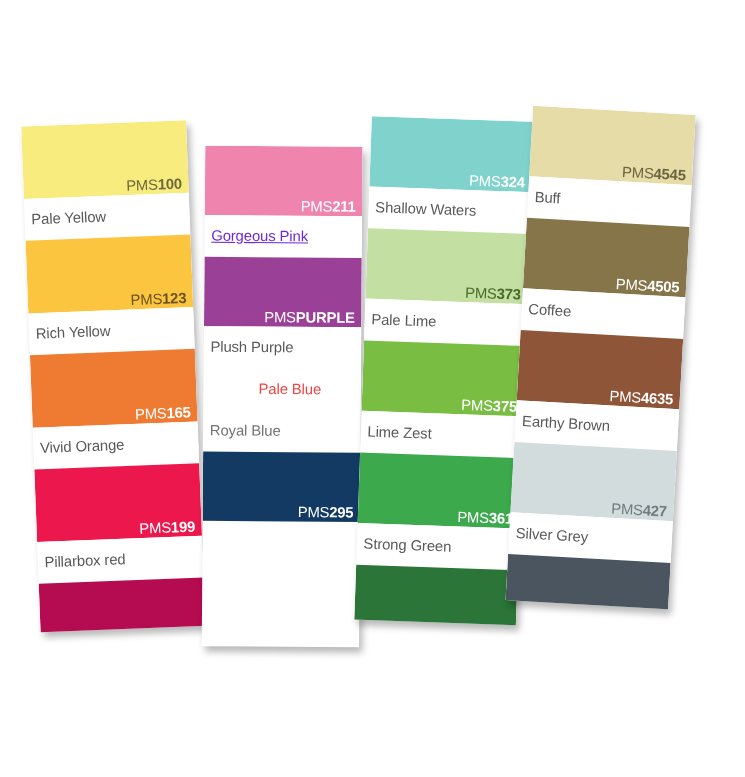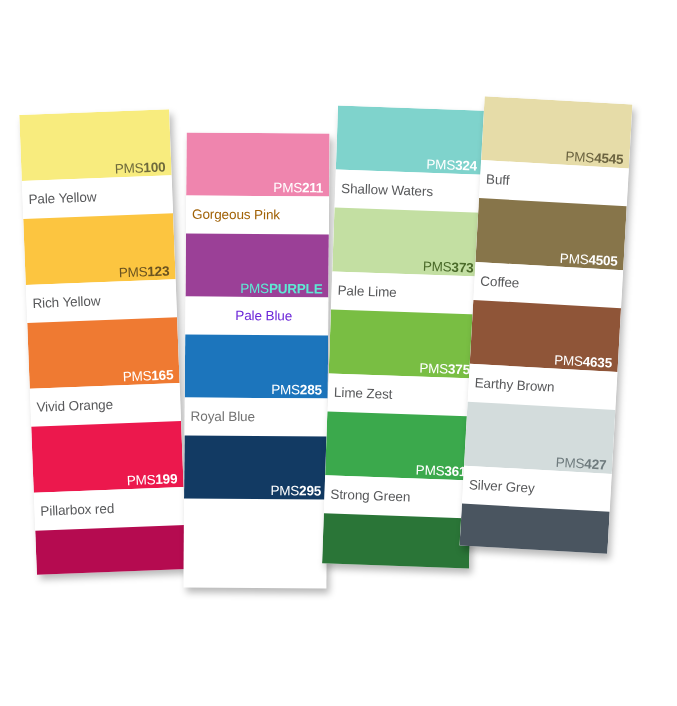--- a/index.html
+++ b/index.html
@@ -86,30 +86,30 @@
       <div class="label" style="height: 38px;">
         <span class="name" style="color: rgb(88, 89, 91);">Pillarbox red</span>
       </div>
       <div class="band" style="height: 66px; background: rgb(181, 11, 80);"></div>
     </div>
     <div class="card" style="left: 185px; top: 133px; width: 143px; height: 455px; transform: rotate(0.4deg); transform-origin: 50% 50%;">
       <div class="band" style="height: 63px; background: rgb(239, 133, 174);">
         <div class="code" style="color: rgb(255, 255, 255); margin-top: 16px;"><span>PMS</span><b>211</b></div>
       </div>
       <div class="label" style="height: 38px;">
-        <span class="name" style="color: #a16207;">Gorgeous Pink</span>
+        <span class="name" style="color: #6d28d9; text-decoration: underline;">Gorgeous Pink</span>
       </div>
       <div class="band" style="height: 63px; background: rgb(155, 64, 151);">
-        <div class="code" style="color: #5eead4;"><span>PMS</span><b>PURPLE</b></div>
+        <div class="code" style="color: #ffffff;"><span>PMS</span><b>PURPLE</b></div>
       </div>
       <div class="label" style="height: 38px;">
-        <span class="name" style="color: #6d28d9; padding-left: 44px;">Pale Blue</span>
+        <span class="name" style="color: rgb(88, 89, 91);">Plush Purple</span>
       </div>
-      <div class="band" style="height: 63px; background: rgb(28, 117, 188);">
-        <div class="code" style="color: rgb(255, 255, 255);"><span>PMS</span><b>285</b></div>
+      <div class="label" style="height: 38px;">
+        <span class="name" style="color: #ef4444; padding-left: 44px;">Pale Blue</span>
       </div>
       <div class="label" style="height: 38px;">
         <span class="name" style="color: #737373;">Royal Blue</span>
       </div>
       <div class="band" style="height: 63px; background: rgb(18, 58, 99);">
         <div class="code" style="color: rgb(255, 255, 255);"><span>PMS</span><b>295</b></div>
       </div>
     </div>
     <div class="card" style="left: 330px; top: 108px; width: 147px; height: 458px; transform: rotate(2deg); transform-origin: 50% 50%;">
       <div class="band" style="height: 64px; background: rgb(127, 211, 204);">

